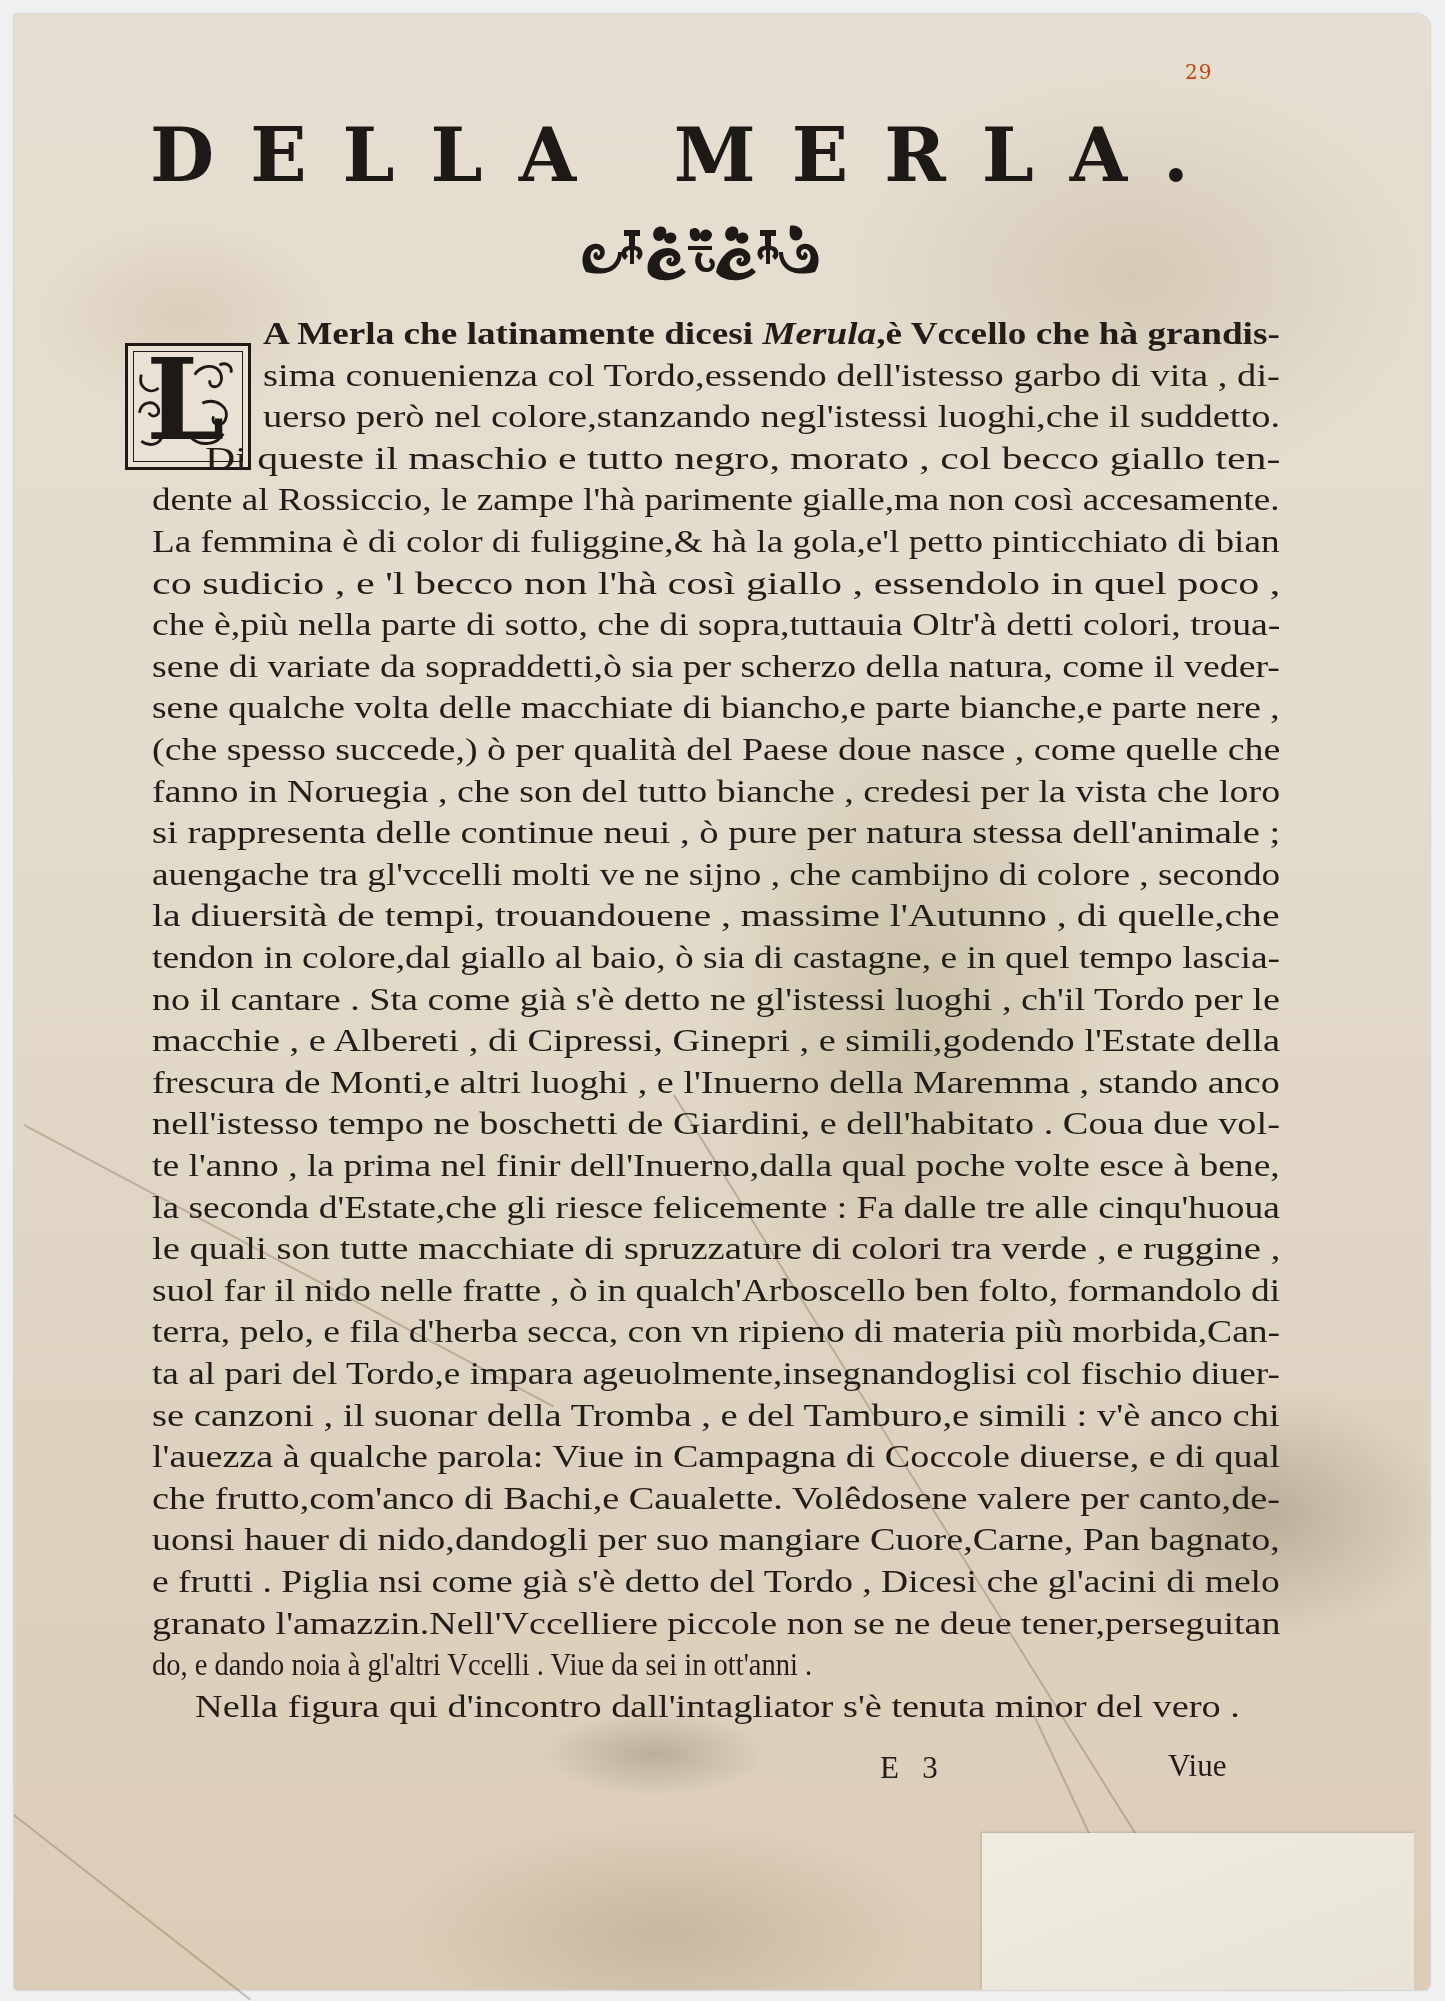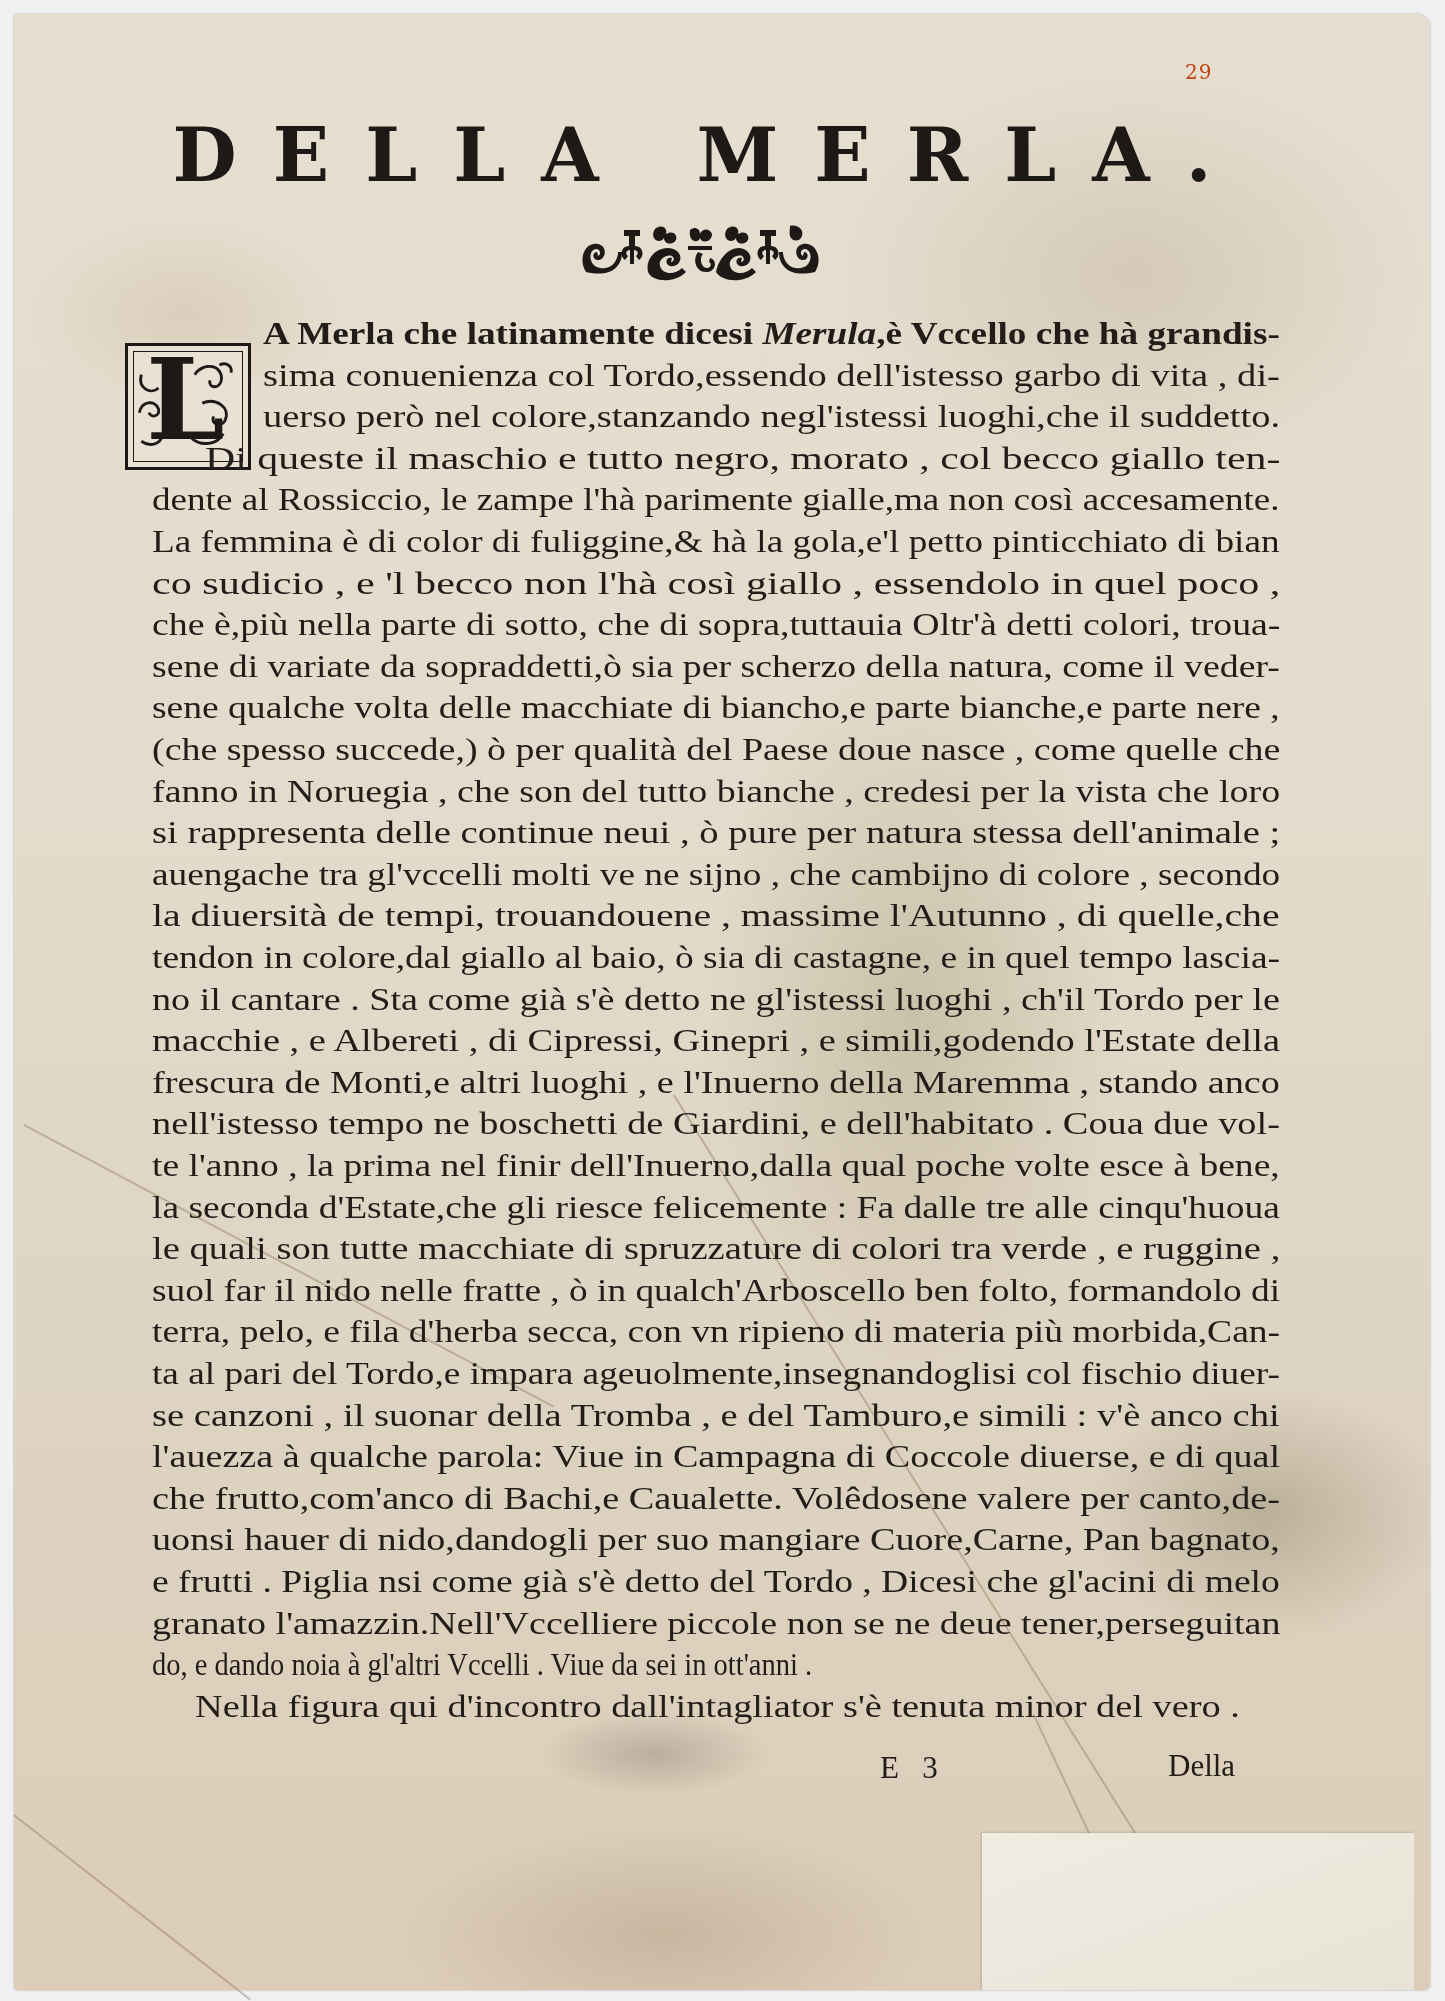--- a/index.html
+++ b/index.html
@@ -18,21 +18,21 @@
       radial-gradient(ellipse 160px 60px at 640px 1740px, rgba(120,115,100,0.35), transparent 70%),
       linear-gradient(180deg, #e6dfd1 0%, #e3dbcb 40%, #ddd2c0 75%, #dccdb8 100%);
     border-radius:2px 14px 6px 4px;
     box-shadow: 0 0 2px rgba(90,70,40,0.5);
   }
   .page-number {
     position:absolute; left:1185px; top:60px; font-size:20px; color:#c2410c; letter-spacing:1px;
   }
   .title {
     position:absolute; left:150px; top:112px; width:1120px; font-size:74px; font-weight:bold;
-    letter-spacing:36px; color:#1d1916; white-space:nowrap; font-family:"DejaVu Serif", serif;text-align:center;
+    letter-spacing:36px; color:#1d1916; white-space:nowrap; font-family:"DejaVu Serif", serif;
   }
   .ornament {
     position:absolute; left:578px; top:222px; width:245px; height:62px;
   }
   .drop-cap {
     position:absolute; left:125px; top:343px; width:126px; height:127px;
     border:3px solid #1d1916; box-sizing:border-box; background:#e9e2d4;
   }
   .drop-cap .inner {
     position:absolute; inset:5px; border:1.5px solid #1d1916;
@@ -135,15 +135,15 @@
     <div class="line" style="left: 152px; top: 1441.2px; transform: scaleX(1.231);"><span>l'auezza à qualche parola: Viue in Campagna di Coccole diuerse, e di qual</span></div>
     <div class="line" style="left: 152px; top: 1482.8px; transform: scaleX(1.235);"><span>che frutto,com'anco di Bachi,e Caualette. Volêdosene valere per canto,de-</span></div>
     <div class="line" style="left: 152px; top: 1524.4px; transform: scaleX(1.23);"><span>uonsi hauer di nido,dandogli per suo mangiare Cuore,Carne, Pan bagnato,</span></div>
     <div class="line" style="left: 152px; top: 1566px; transform: scaleX(1.211);"><span>e frutti . Piglia nsi come già s'è detto del Tordo , Dicesi che gl'acini di melo</span></div>
     <div class="line" style="left: 152px; top: 1607.6px; transform: scaleX(1.227);"><span>granato l'amazzin.Nell'Vccelliere piccole non se ne deue tener,perseguitan</span></div>
     <div class="line" style="left: 152px; top: 1649.2px; transform: scaleX(0.92);"><span>do, e dando noia à  gl'altri Vccelli . Viue da sei in ott'anni .</span></div>
     <div class="line" style="left: 195px; top: 1690.8px; transform: scaleX(1.238);"><span>Nella figura qui d'incontro dall'intagliator s'è tenuta minor del vero .</span></div>
   </div>
 
 <div class="signature" style="left:880px; top:1750px; white-space:pre;">E   3</div>
-<div class="signature" style="left:1168px; top:1748px;">Della</div>
+<div class="signature" style="left:1168px; top:1748px;">Viue</div>
 
 <div class="patch"></div>
 
 </body></html>

